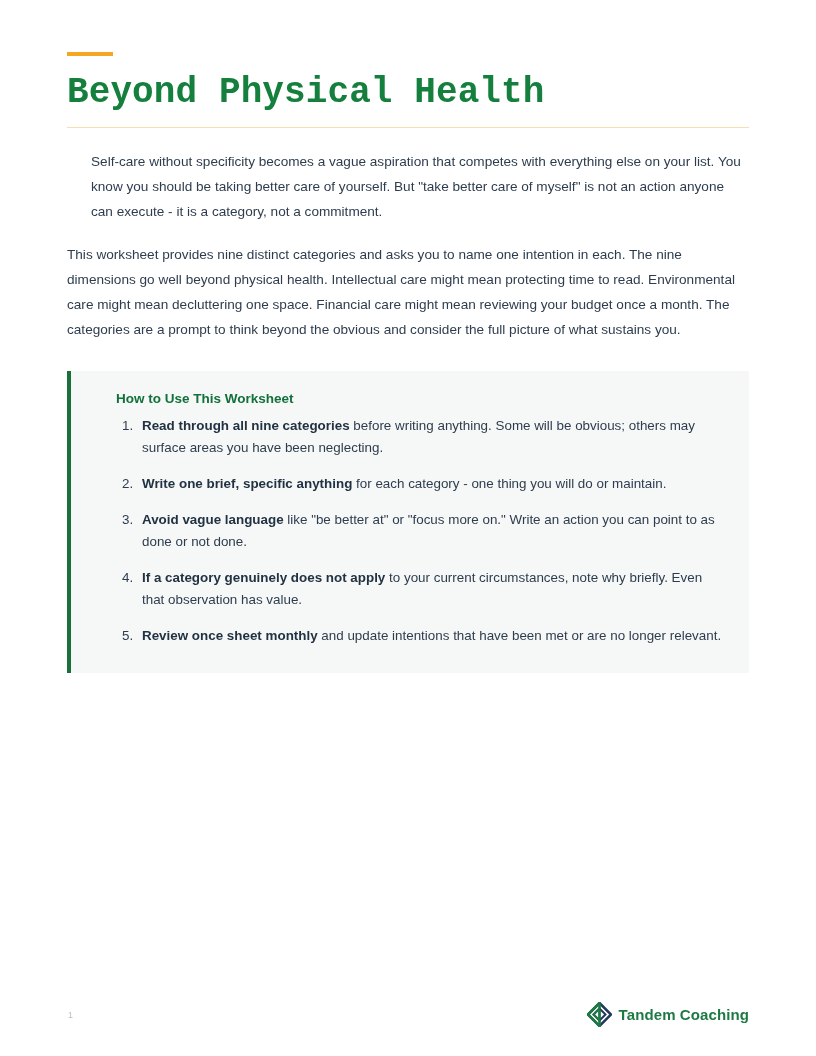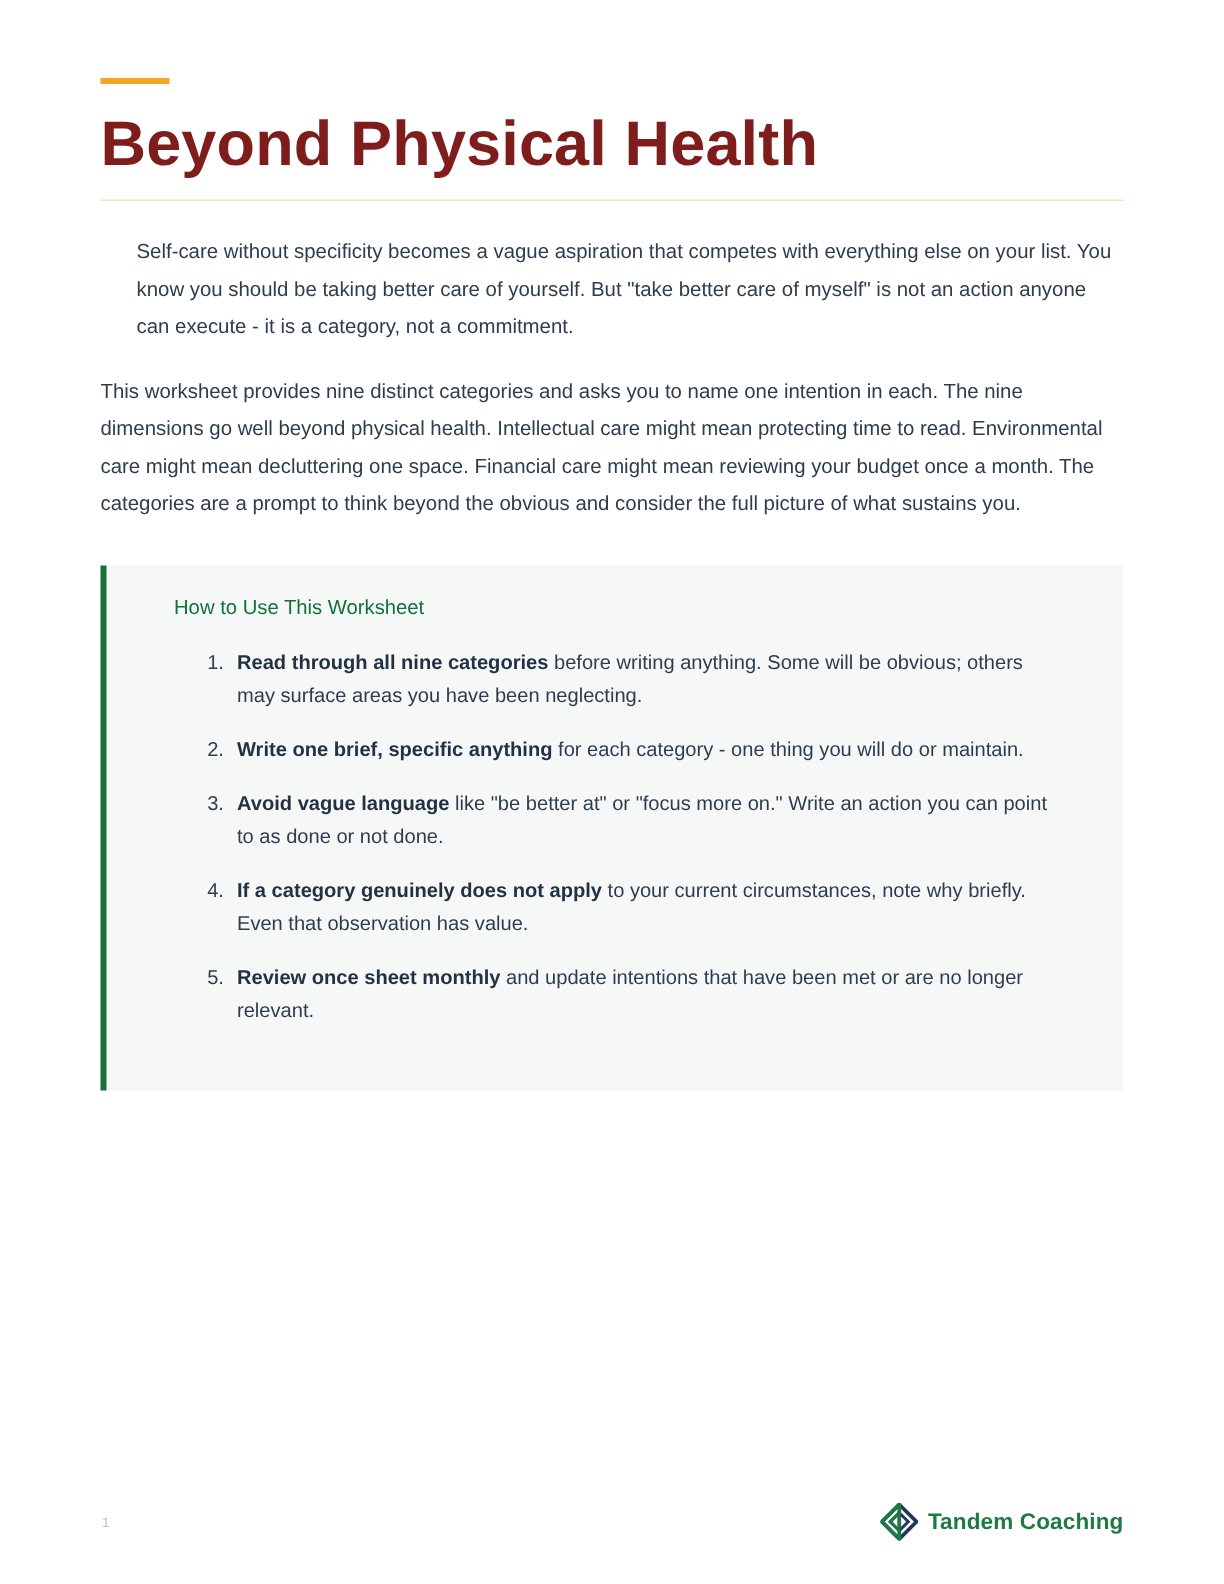--- a/index.html
+++ b/index.html
@@ -24,24 +24,24 @@
   }
 
   
   .accent-bar {
     width: 46px;
     height: 4px;
     background: #f5a623;
     margin-top: 52px;
   }
   .page-title {
-    font-family: Liberation Sans, sans-serif;
-    font-size: 42px;
+    font-family: Liberation Mono, monospace;
+    font-size: 36px;
     font-weight: bold;
-    color: #7f1d1d;
+    color: #15803d;
     letter-spacing: 0.1px;
     margin: 17px 0 0 0;
     line-height: 1.1;
   }
   .title-divider {
     width: 100%;
     height: 1px;
     background: #f7dfb0;
     margin-top: 14px;
   }
@@ -61,28 +61,28 @@
   .callout {
     margin-top: 29px;
     background: #f6f8f7;
     border-left: 4px solid #19703a;
     padding: 18px 24px 26px 24px;
     box-sizing: border-box;
     width: 682px;
   }
   .callout-heading {
     font-size: 13.5px;
-    font-weight: normal;
+    font-weight: bold;
     color: #12703a;
     margin: 0 0 6px 0;
     padding-left: 21px;
     line-height: 20px;
   }
   ol.callout-list {
-    margin: 16px;
+    margin: 0;
     padding: 0 0 0 42px;
     list-style-position: outside;
   }
   ol.callout-list li {
     font-size: 13.4px;
     line-height: 22px;
     color: #2e3d4e;
     margin-top: 14px;
     padding-left: 5px;
   }

